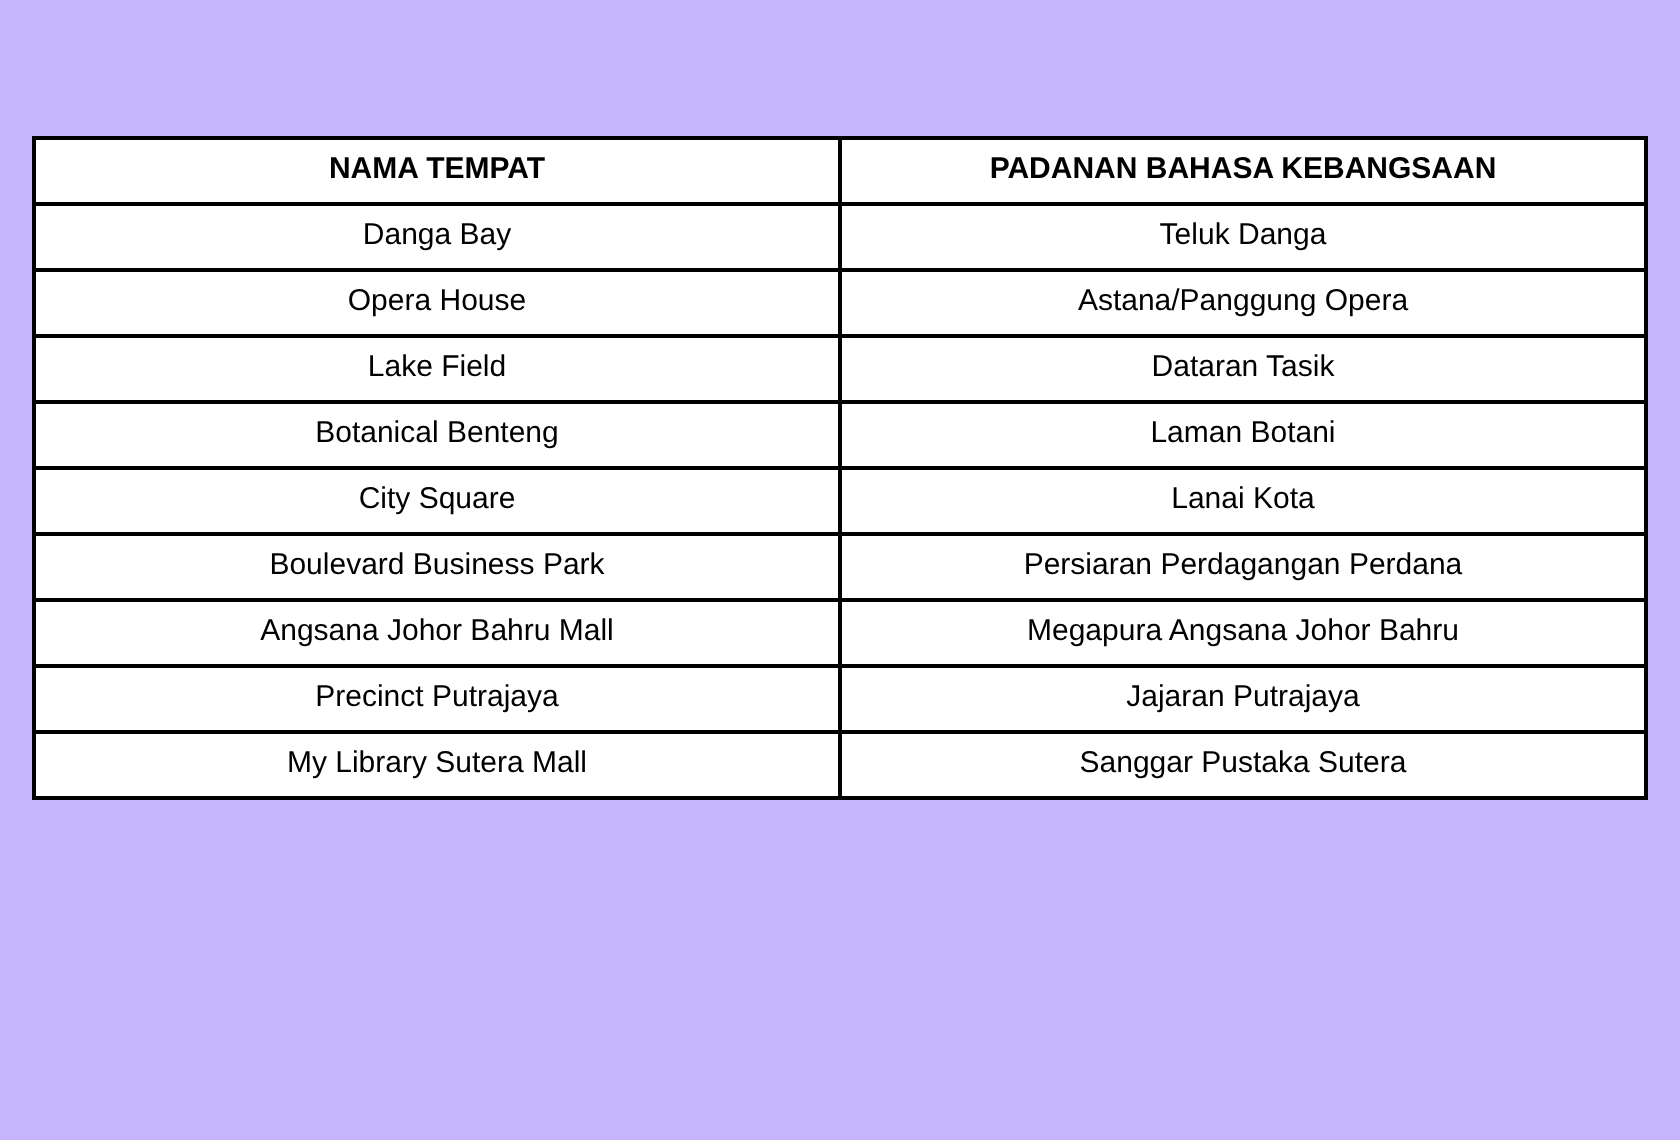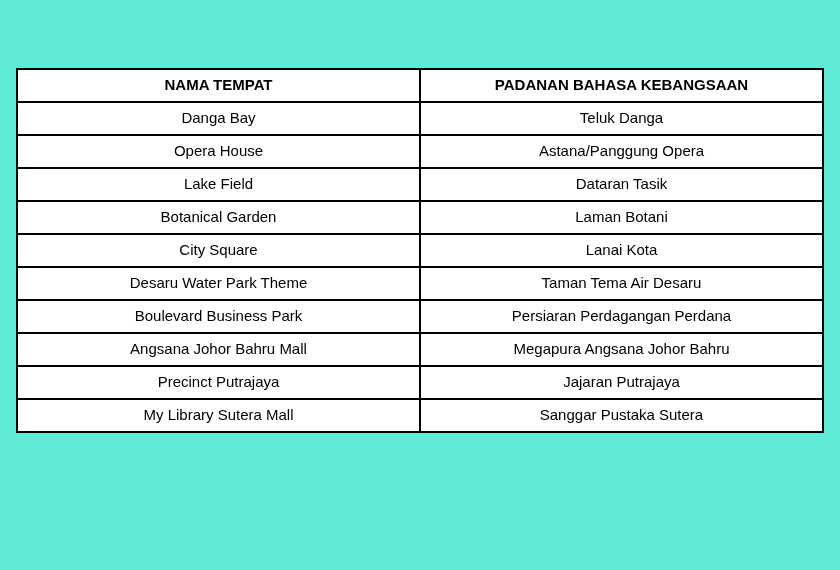--- a/index.html
+++ b/index.html
@@ -7,21 +7,21 @@
     width: 840px;
     height: 570px;
     background: #ffffff;
     font-family: "Liberation Sans", sans-serif;
     overflow: hidden;
   }
   .page {
     position: relative;
     width: 840px;
     height: 570px;
-    background: #5eead4;
+    background: #c4b5fd;
   }
   table.glossary {
     position: absolute;
     left: 16px;
     top: 68px;
     width: 808px;
     border-collapse: collapse;
     table-layout: fixed;
     background: #ffffff;
   }
@@ -68,30 +68,26 @@
         </tr>
         <tr>
           <td>Opera House</td>
           <td>Astana/Panggung Opera</td>
         </tr>
         <tr>
           <td>Lake Field</td>
           <td>Dataran Tasik</td>
         </tr>
         <tr>
-          <td>Botanical Garden</td>
+          <td>Botanical Benteng</td>
           <td>Laman Botani</td>
         </tr>
         <tr>
           <td>City Square</td>
           <td>Lanai Kota</td>
-        </tr>
-        <tr>
-          <td>Desaru Water Park Theme</td>
-          <td>Taman Tema Air Desaru</td>
         </tr>
         <tr>
           <td>Boulevard Business Park</td>
           <td>Persiaran Perdagangan Perdana</td>
         </tr>
         <tr>
           <td>Angsana Johor Bahru Mall</td>
           <td>Megapura Angsana Johor Bahru</td>
         </tr>
         <tr>

